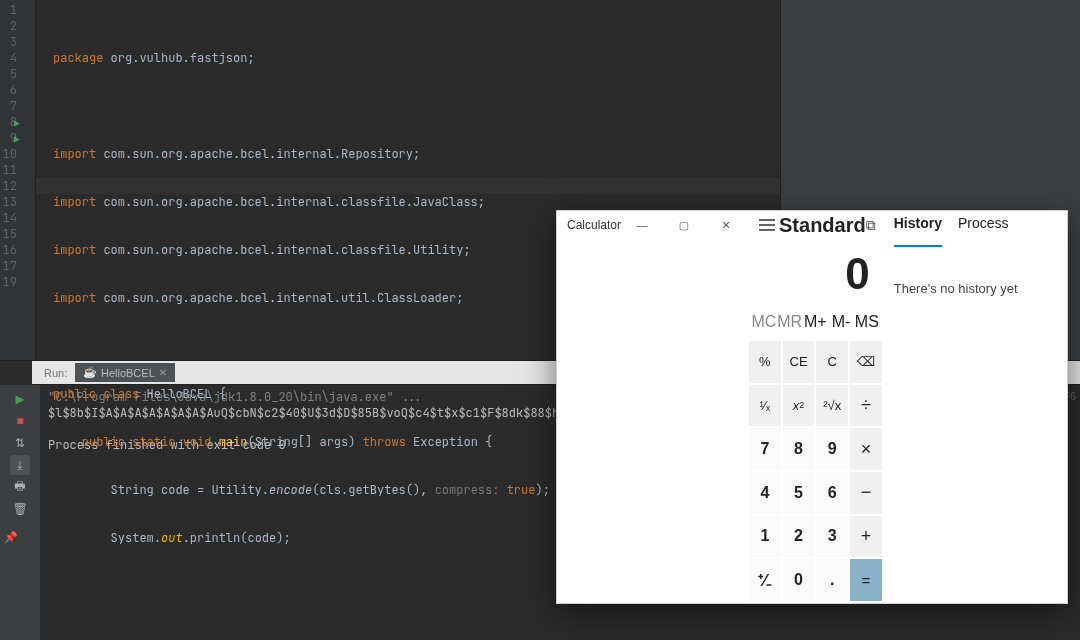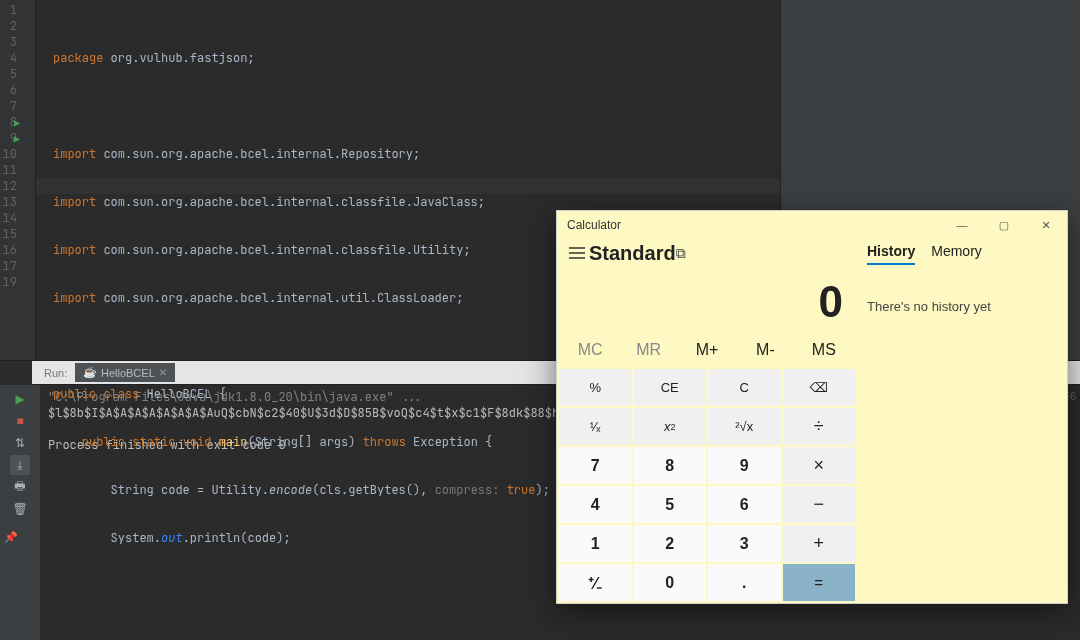--- a/index.html
+++ b/index.html
@@ -53,21 +53,21 @@
     .current-line-bg {
       position: absolute;
       left: 0; right: 0;
       height: 16px;
       background: #323232;
       top: 178px;
     }
     .code-line { height: 16px; position: relative; margin-left: 9px;}
     .kw { color: #cc7832; }
     .num { color: #6897bb; }
-    .field { color: #3b82f6; font-style: italic; text-align: right;}
+    .field { color: #eab308; font-style: italic; text-align: right;}
     .method { color: #ffc66d; }
     .param-hint { color: #787878;}
     .italic { font-style: italic;}
     .right-split {
       width: 300px;
       background: #3c3f41;
       border-left: 1px solid #202020;
     }
     .right-edge-marker {
       position: absolute;
@@ -141,25 +141,24 @@
       font-size: 11px;
     }
 
     
     .calc {
       position: absolute;
       left: 556px;
       top: 210px;
       width: 512px;
       height: 394px;
-      background: #fef9c3;
+      background: #ffffff;
       box-shadow: 0 8px 30px rgba(0,0,0,0.5);
       border: 1px solid #cfcfcf;
       display: flex;
-      flex-direction: column;
     }
     .calc-titlebar {
       height: 28px;
       display: flex;
       align-items: center;
       padding-left: 10px;
       font-size: 12px;
       color: #333;
     }
     .calc-winbtns {
@@ -246,21 +245,21 @@
       width: 210px;
       padding: 4px 10px 0 10px;
     }
     .side-tabs {
       display: flex;
       gap: 16px;
       font-size: 14px;
       color: #222;
       padding-bottom: 4px;
     }
-    .side-tab { padding-bottom: 4px;}
+    .side-tab { padding-bottom: 14px;}
     .side-tab.active {
       font-weight: 600;
       border-bottom: 2px solid #0078d4;
     }
     .history-empty {
       font-size: 13px;
       color: #444;
       padding-top: 30px;
     }
   </style>
@@ -399,18 +398,18 @@
         <div class="kbtn op">+</div>
         <div class="kbtn num">⁺⁄₋</div>
         <div class="kbtn num">0</div>
         <div class="kbtn num">.</div>
         <div class="kbtn eq">=</div>
       </div>
     </div>
     <div class="calc-side">
       <div class="side-tabs">
         <div class="side-tab active">History</div>
-        <div class="side-tab">Memory</div>
+        <div class="side-tab">Process</div>
       </div>
       <div class="history-empty">There's no history yet</div>
     </div>
   </div>
 </div>
 
 </body></html>

